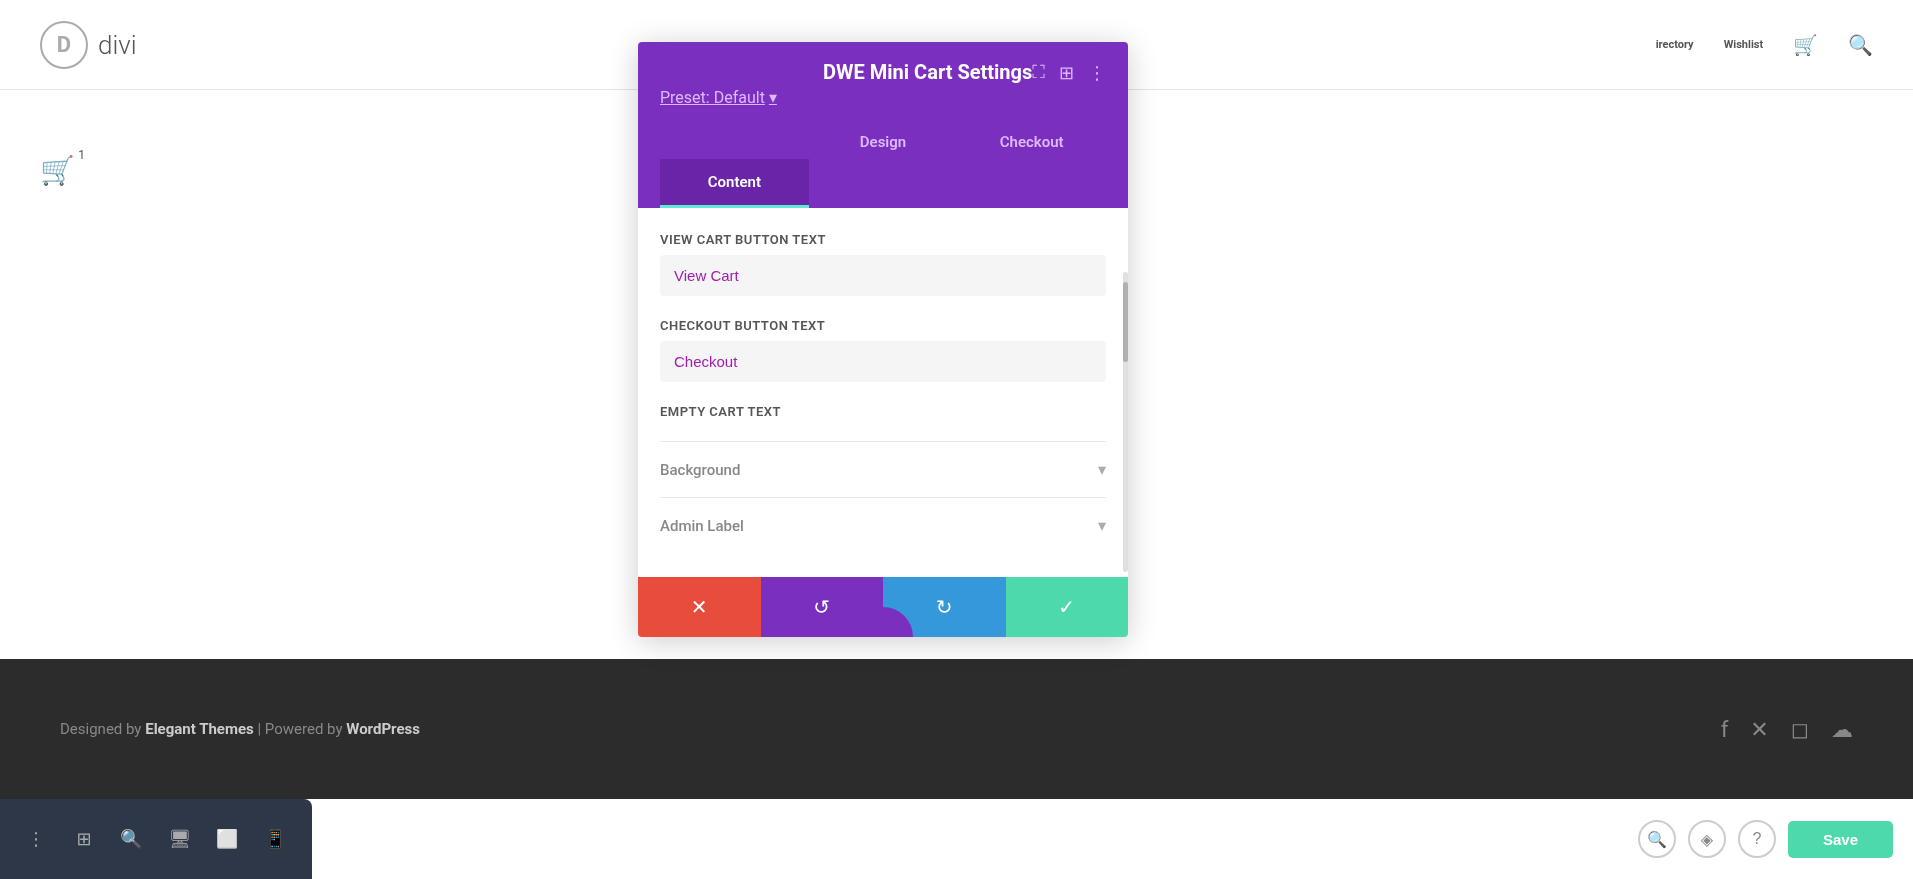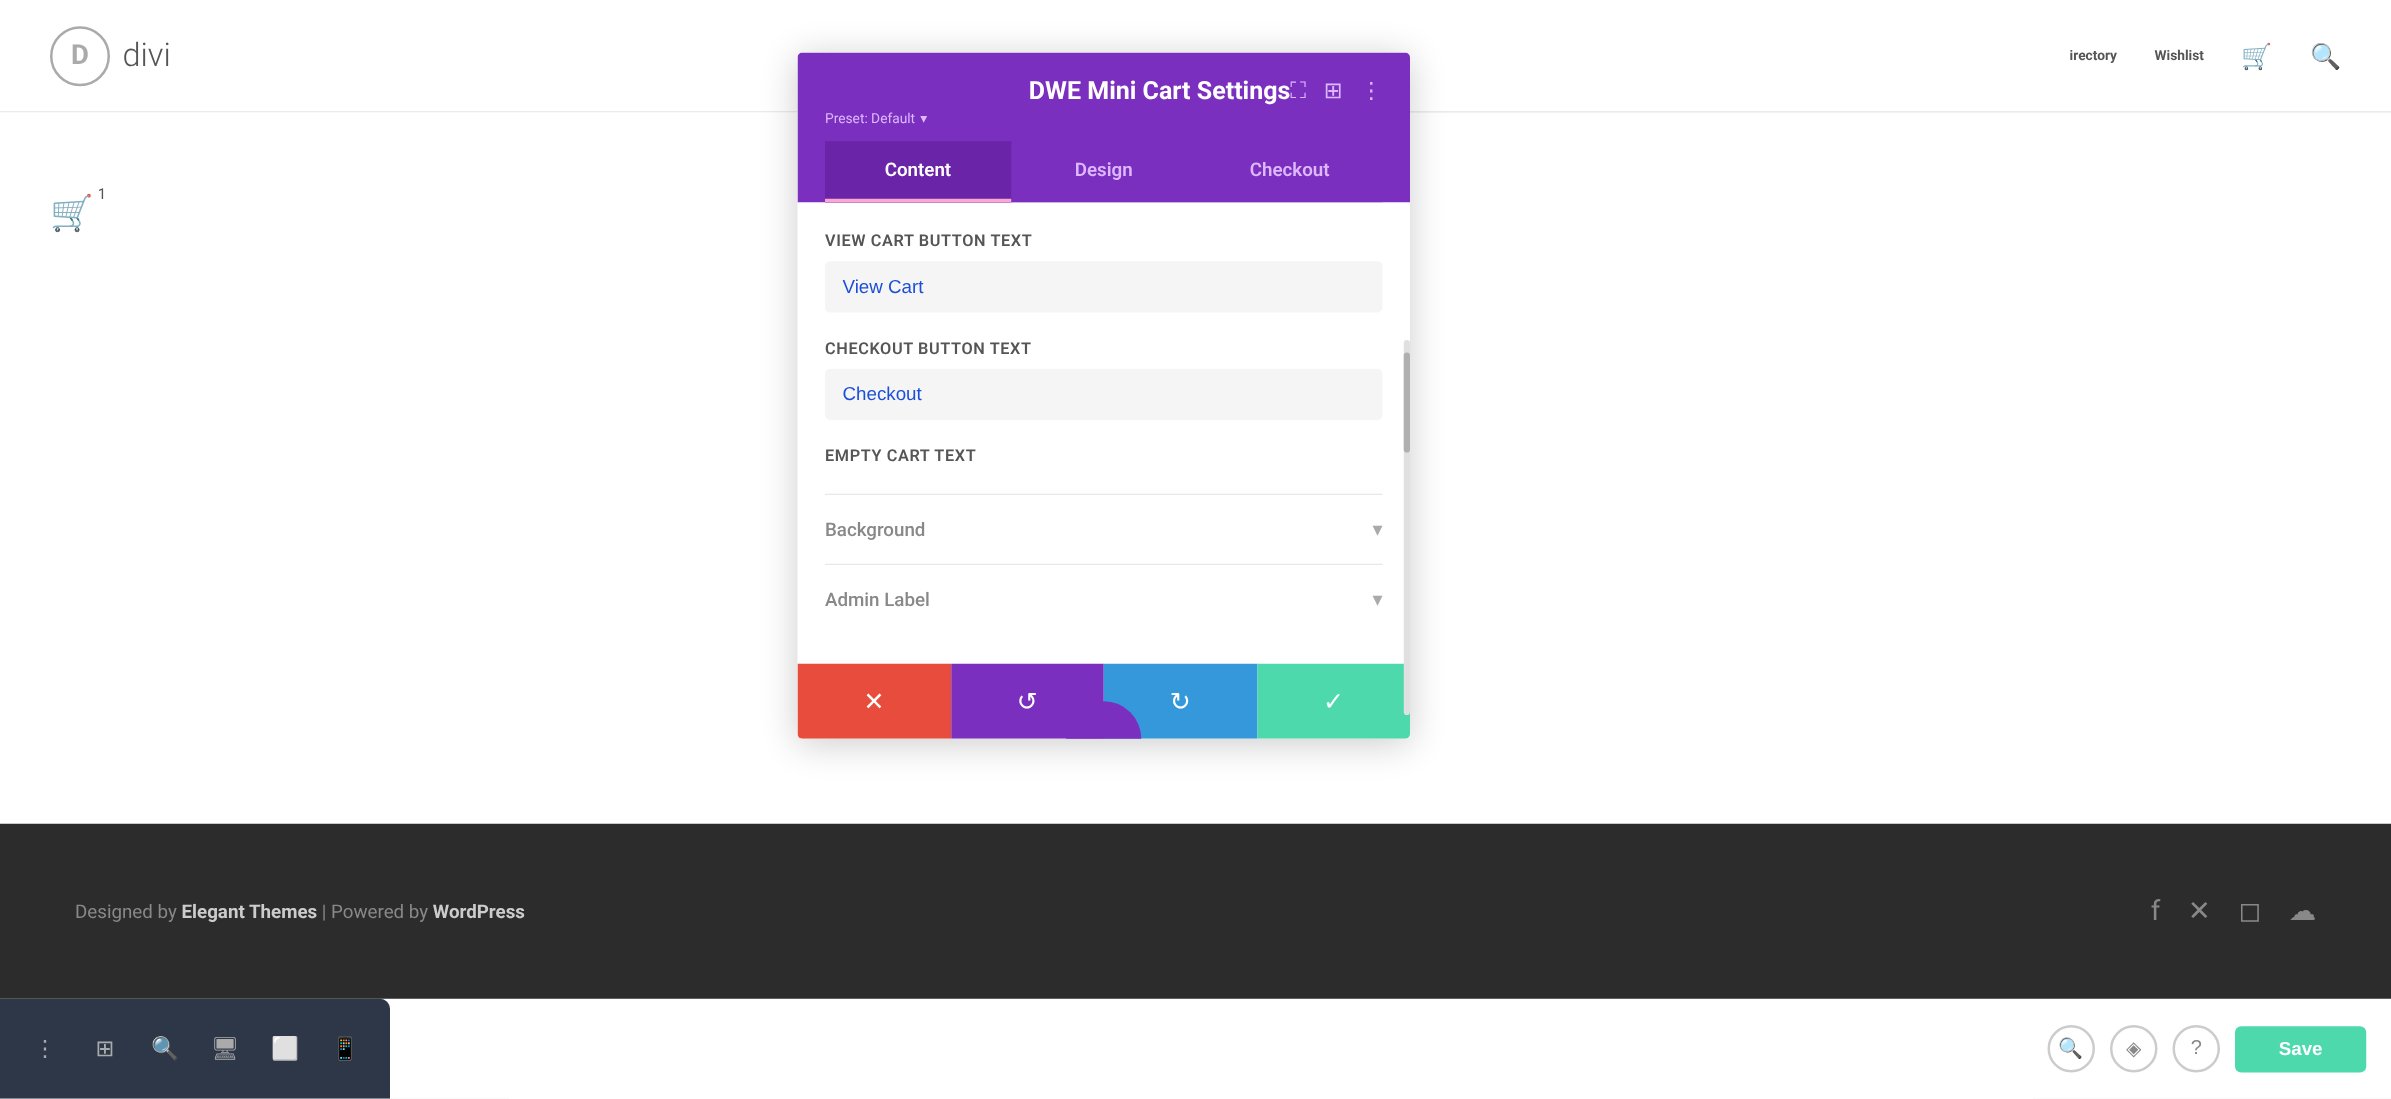--- a/index.html
+++ b/index.html
@@ -248,26 +248,27 @@
     }
 
     .panel-header-icon {
       color: #ddb8ff;
       font-size: 18px;
       cursor: pointer;
     }
 
     .panel-preset {
       color: #ddb8ff;
-      font-size: 11px;
+      font-size: 16px;
       margin-bottom: 0;
       display: flex;
       align-items: center;
       gap: 4px;
       cursor: pointer;
+      text-decoration: underline;
     }
 
     
     .panel-tabs {
       display: flex;
       background: #7b2fbe;
       padding: 0 0;
       margin-top: 12px;
     }
 
@@ -278,21 +279,22 @@
       color: #ddb8ff;
       font-size: 15px;
       font-weight: 600;
       cursor: pointer;
       border-bottom: 3px solid transparent;
     }
 
     .panel-tab.active {
       color: #fff;
       background: #6a24a8;
-      border-bottom: 3px solid #f9a8d4;
+      border-bottom: 3px solid #5eead4;
+      margin-top: 40px;
     }
 
     
     .panel-body {
       padding: 24px 22px;
       background: #fff;
       max-height: 520px;
       overflow-y: auto;
     }
 
@@ -309,21 +311,21 @@
       letter-spacing: 0.5px;
     }
 
     .field-input {
       width: 100%;
       padding: 12px 14px;
       border: none;
       background: #f5f5f5;
       border-radius: 4px;
       font-size: 15px;
-      color: #1d4ed8;
+      color: #a21caf;
       outline: none;
     }
 
     
     .collapse-section {
       border-top: 1px solid #e8e8e8;
       padding: 18px 0;
       display: flex;
       align-items: center;
       justify-content: space-between;

